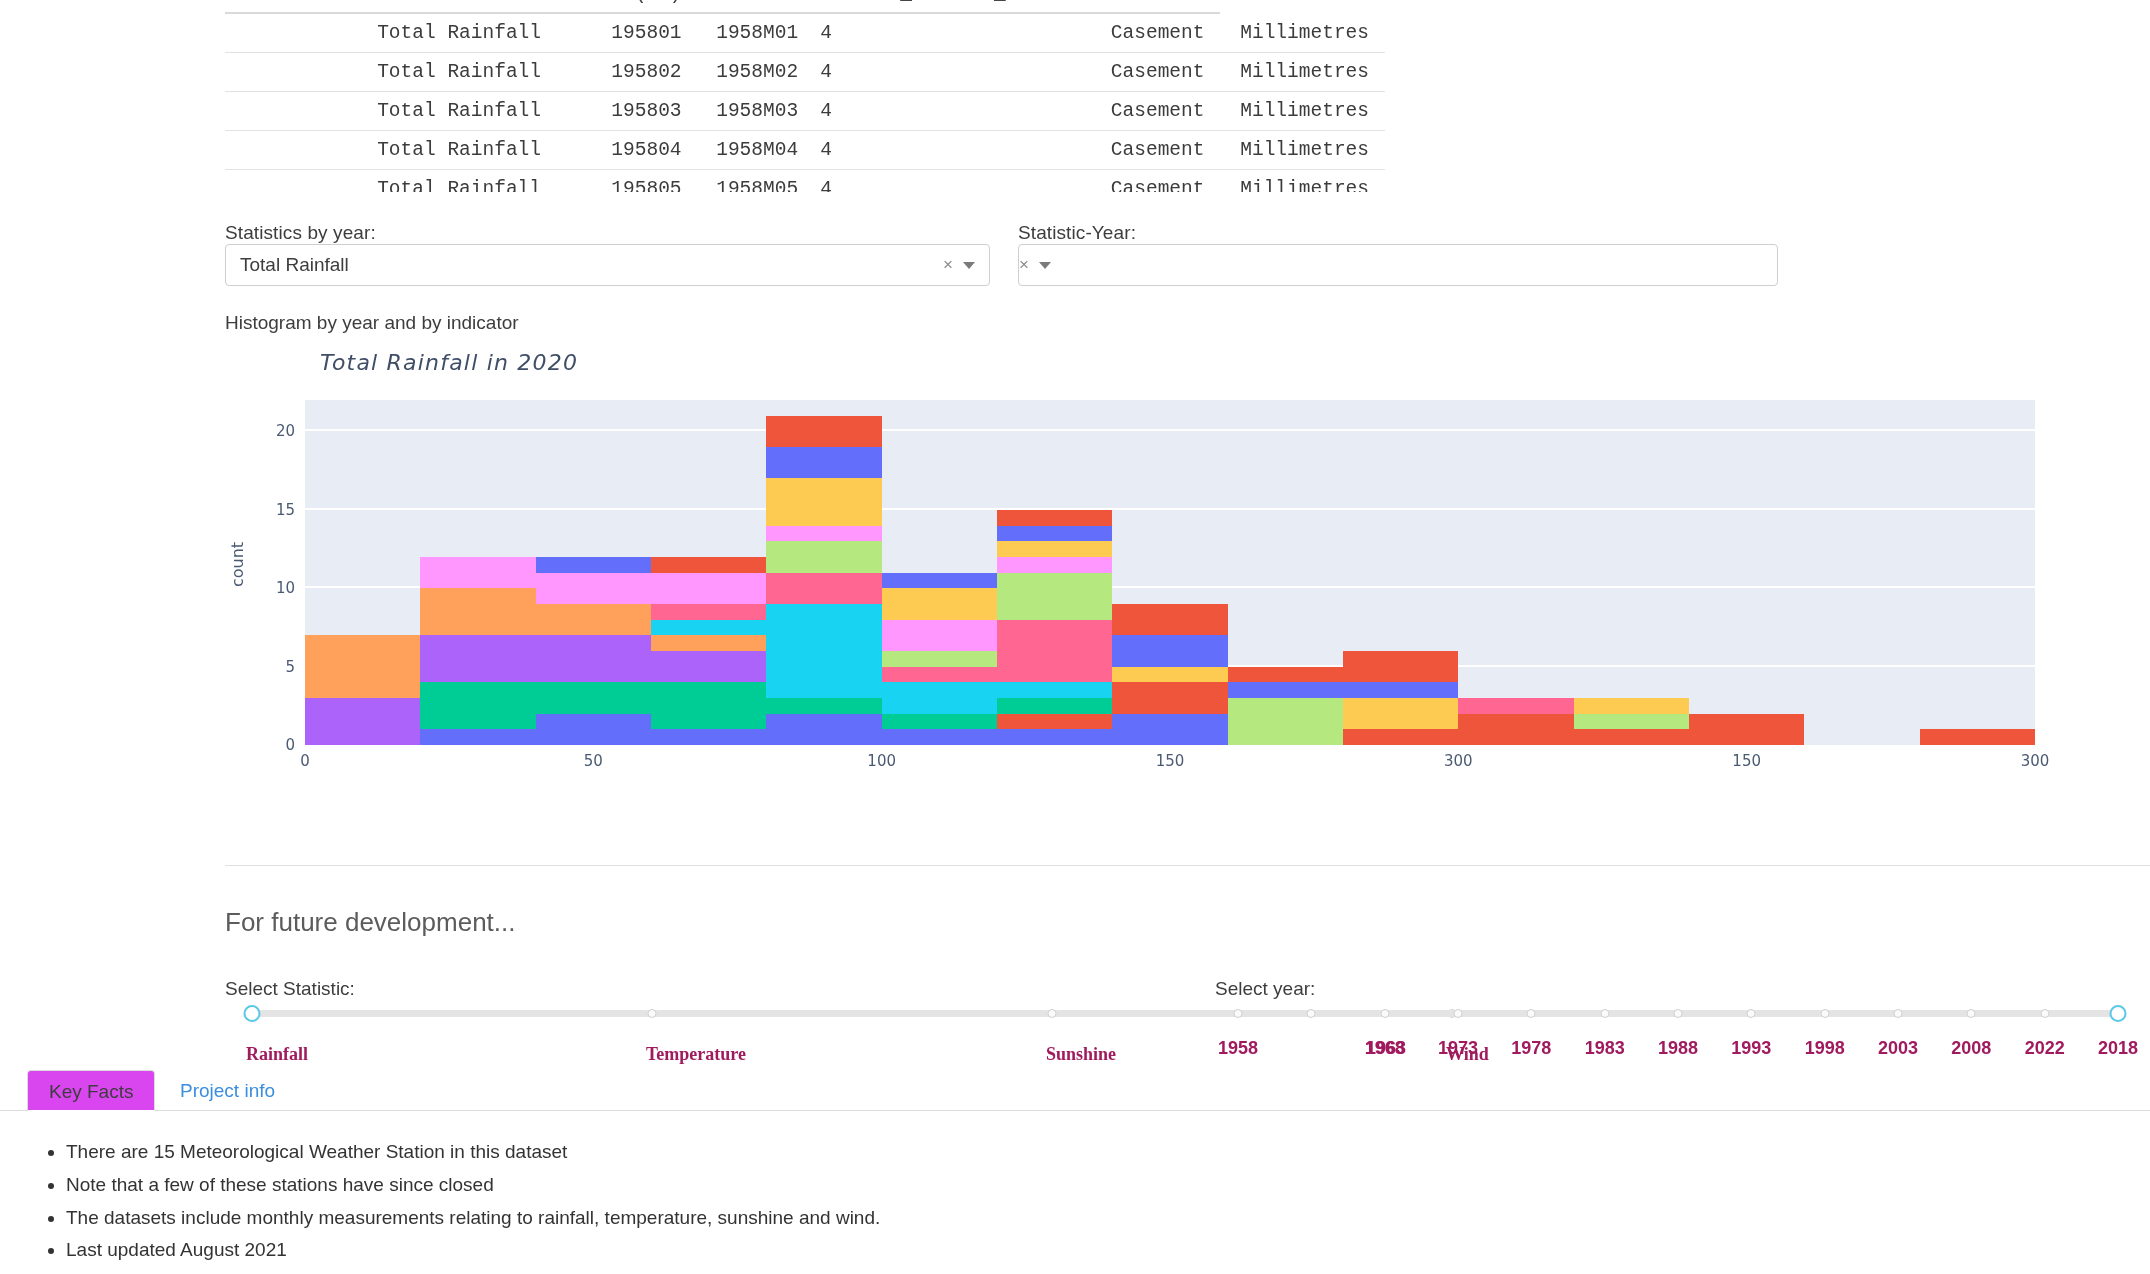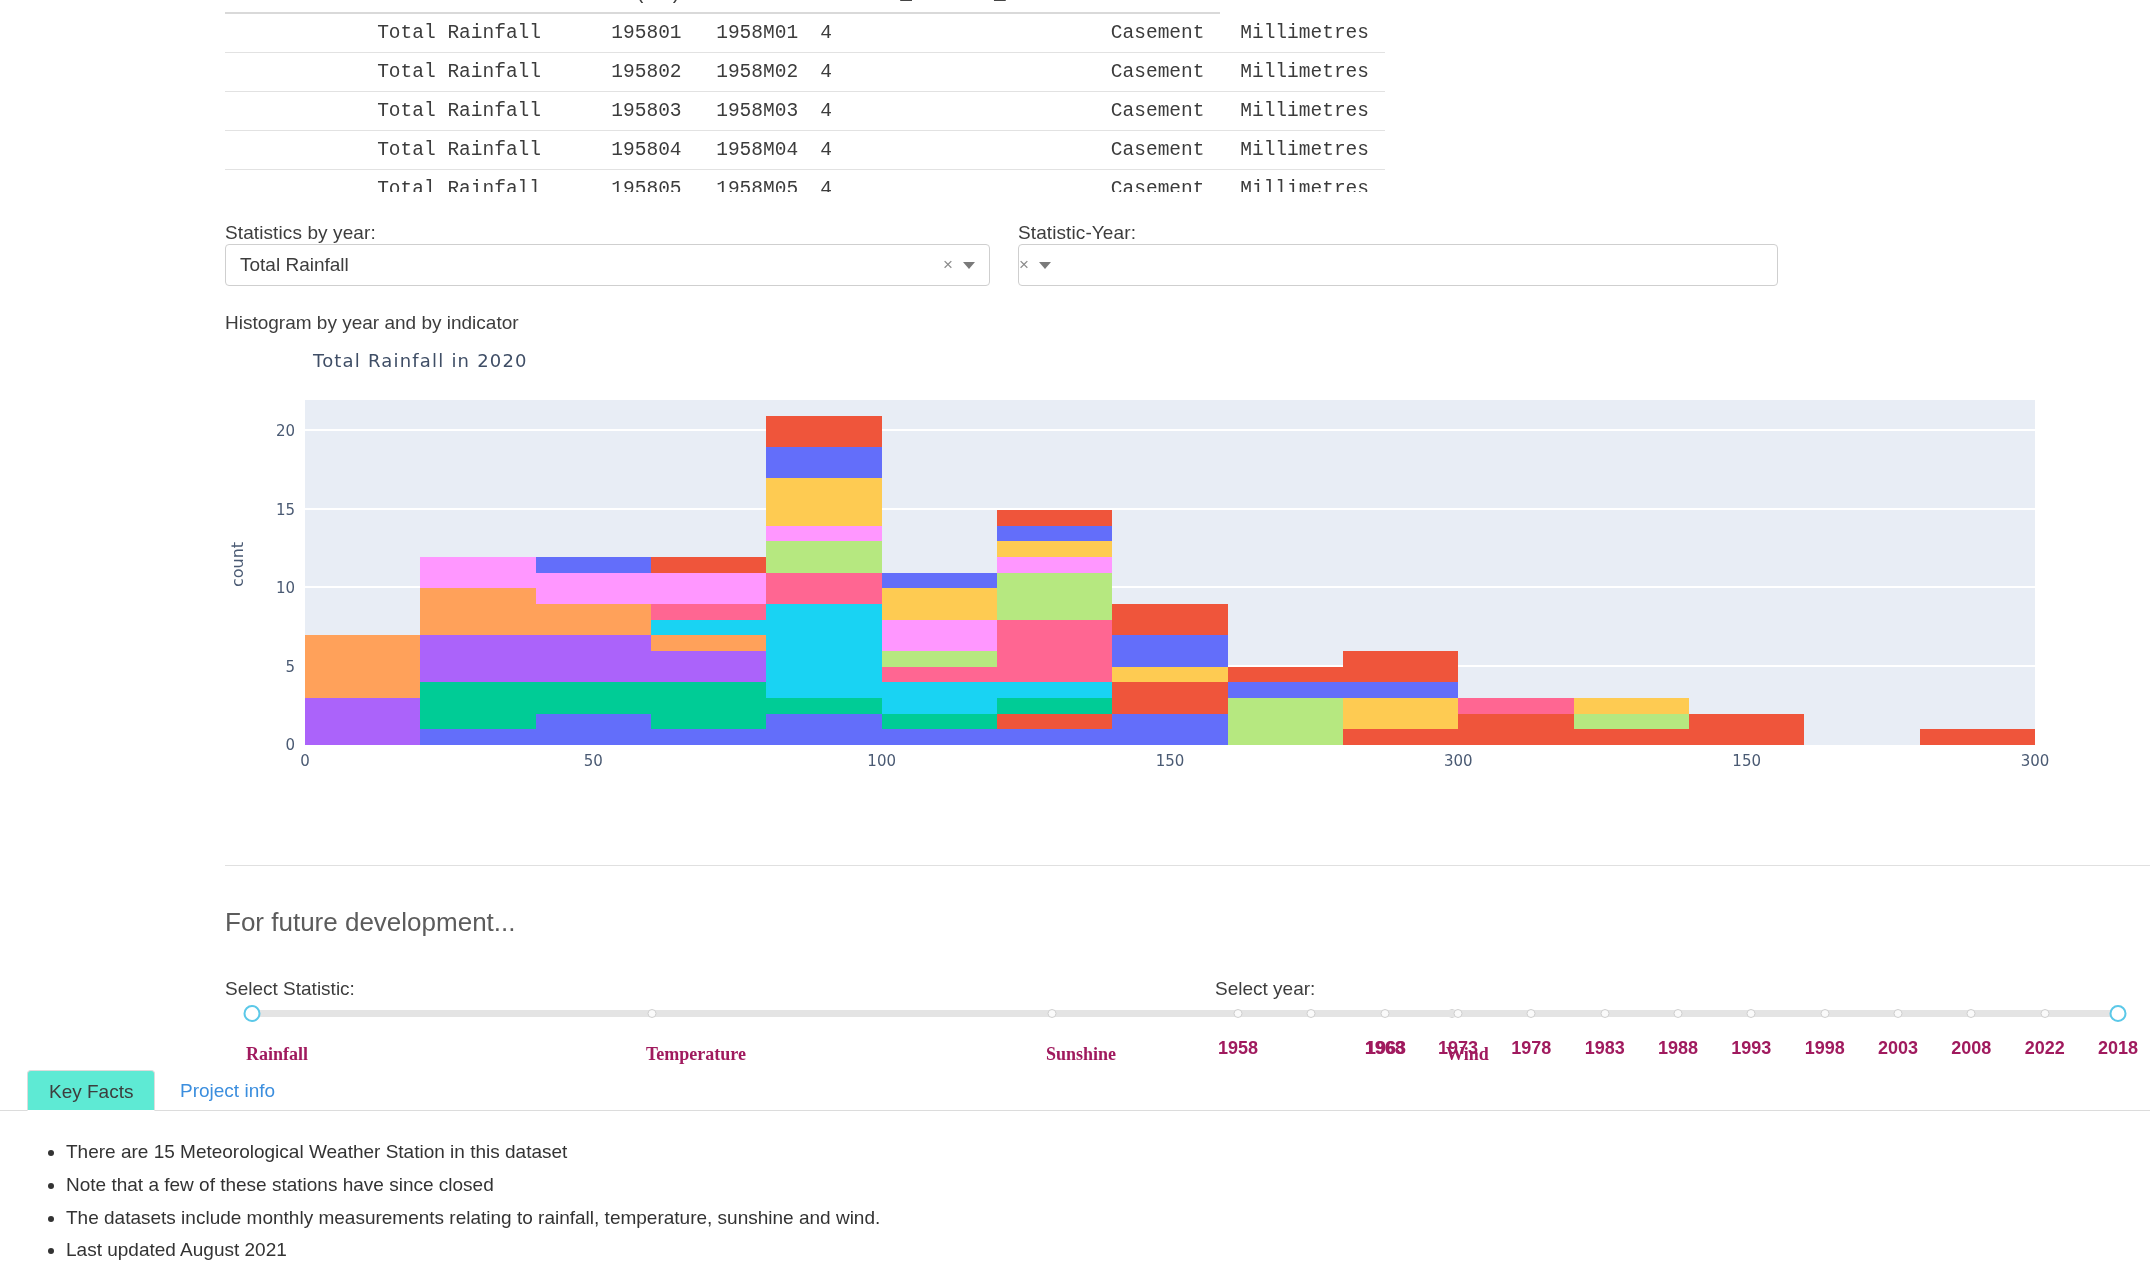--- a/index.html
+++ b/index.html
@@ -43,22 +43,22 @@
   .sel-x{font-size:17px;color:#8c8c8c;padding-right:10px;cursor:pointer;}
   .sel-caret{
     width:0;height:0;border-left:6px solid transparent;border-right:6px solid transparent;
     border-top:7px solid #7a7a7a;margin-right:14px;cursor:pointer;
   }
 
   
   #chart-caption{position:absolute;left:225px;top:312px;font-size:19px;color:#3d3d3d;}
   #chart-wrap{position:absolute;left:225px;top:340px;width:1925px;height:470px;}
   #chart-title{
-    position:absolute;left:88px;top:10px;font-size:18px;color:#3f4e66;
-    letter-spacing:1.2px;font-family:"DejaVu Sans", sans-serif;
+    position:absolute;left:95px;top:10px;font-size:22px;color:#3f4e66;
+    letter-spacing:1.2px;font-family:"DejaVu Sans", sans-serif;font-style:italic;
   }
   #plot{
     position:absolute;left:80px;top:60px;width:1730px;height:345px;
     background:#e8edf5;
   }
   .gridline{position:absolute;left:0;width:100%;height:2px;background:#ffffff;}
   .bar-col{position:absolute;bottom:0;display:flex;flex-direction:column-reverse;}
   .seg{width:100%;}
   .ytick{
     position:absolute;right:1740px;font-size:15px;color:#4a5a73;
@@ -105,21 +105,21 @@
   }
 
   
   #tabs{position:absolute;left:0;top:1070px;width:2150px;height:40px;border-bottom:1px solid #dcdcdc;}
   .tab{
     position:absolute;top:0;height:41px;line-height:41px;padding:0 21px;
     font-size:19px;box-sizing:border-box;cursor:pointer;
   }
   .tab.active{
     border:1px solid #dcdcdc;border-bottom:1px solid #fff;border-radius:4px 4px 0 0;
-    color:#3d3d3d;background:#5eead4;
+    color:#3d3d3d;background:#d946ef;
   }
   .tab.inactive{color:#3b8ede;}
   
   #facts{position:absolute;left:30px;top:1140px;width:2000px;}
   #facts li{
     list-style:disc;font-size:19px;color:#333;margin-bottom:9px;line-height:1.25;
   }
   #facts ul{margin:0;padding-left:36px;}
   #facts a{color:#3b8ede;text-decoration:none;}
 </style>

